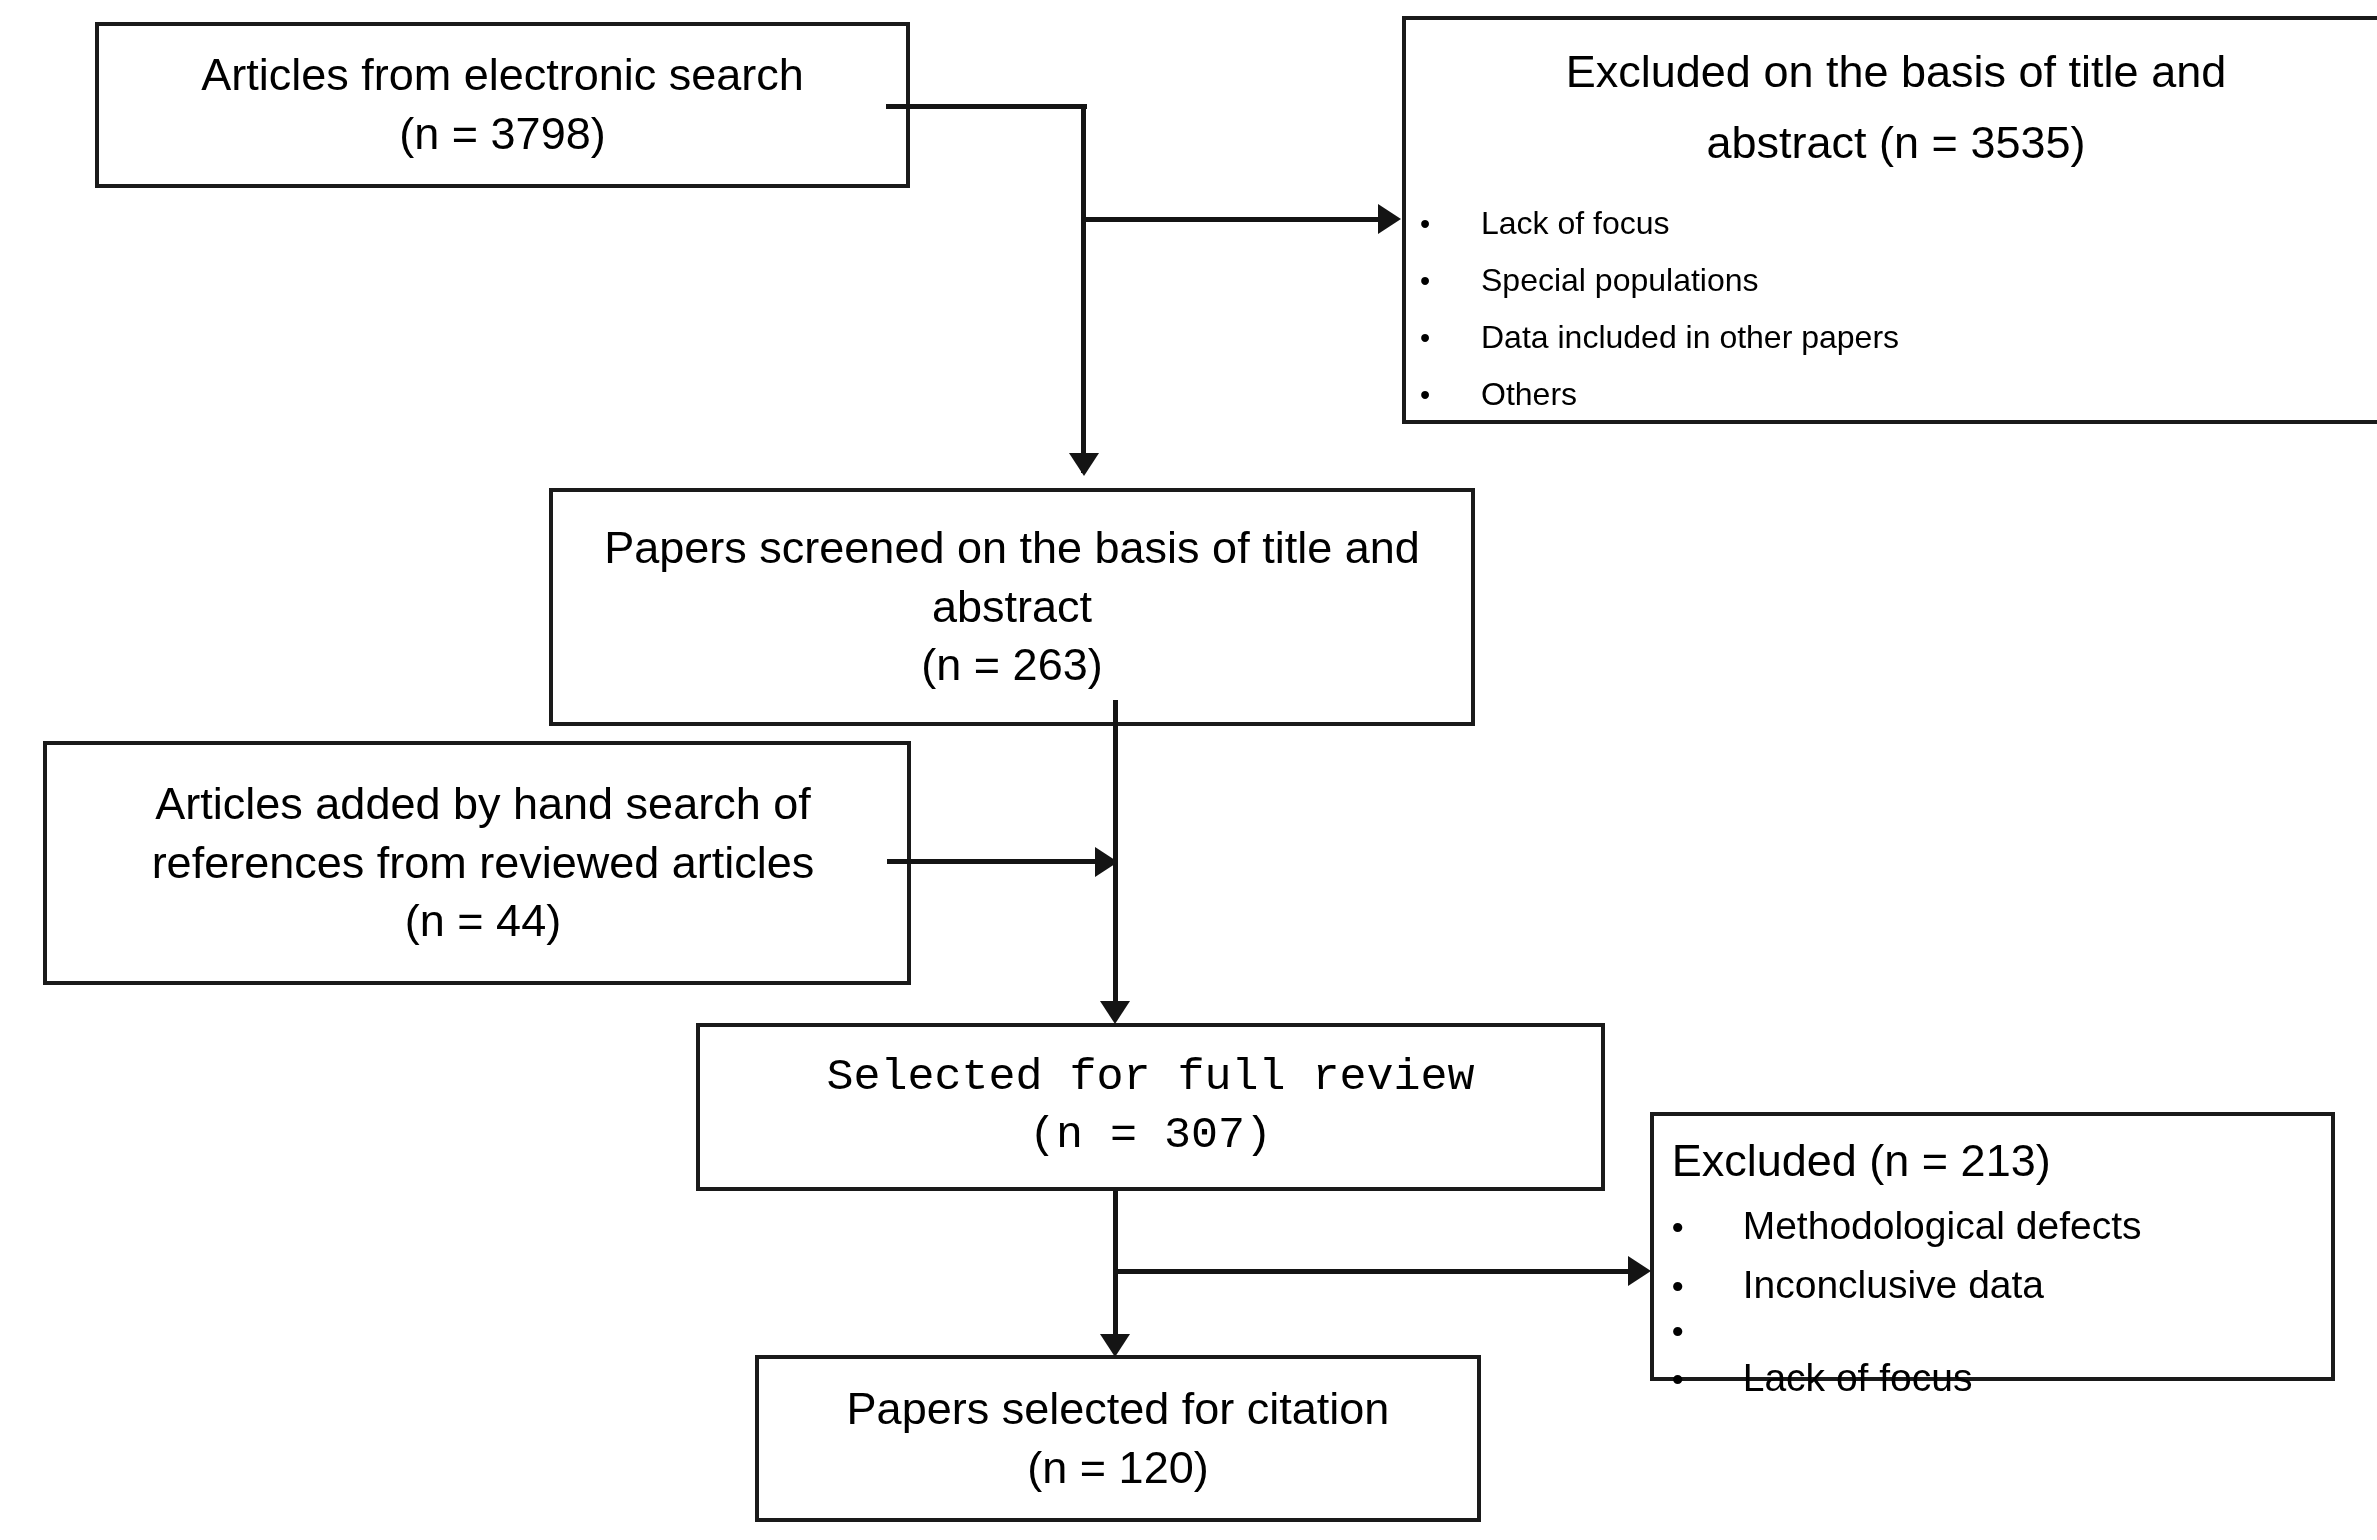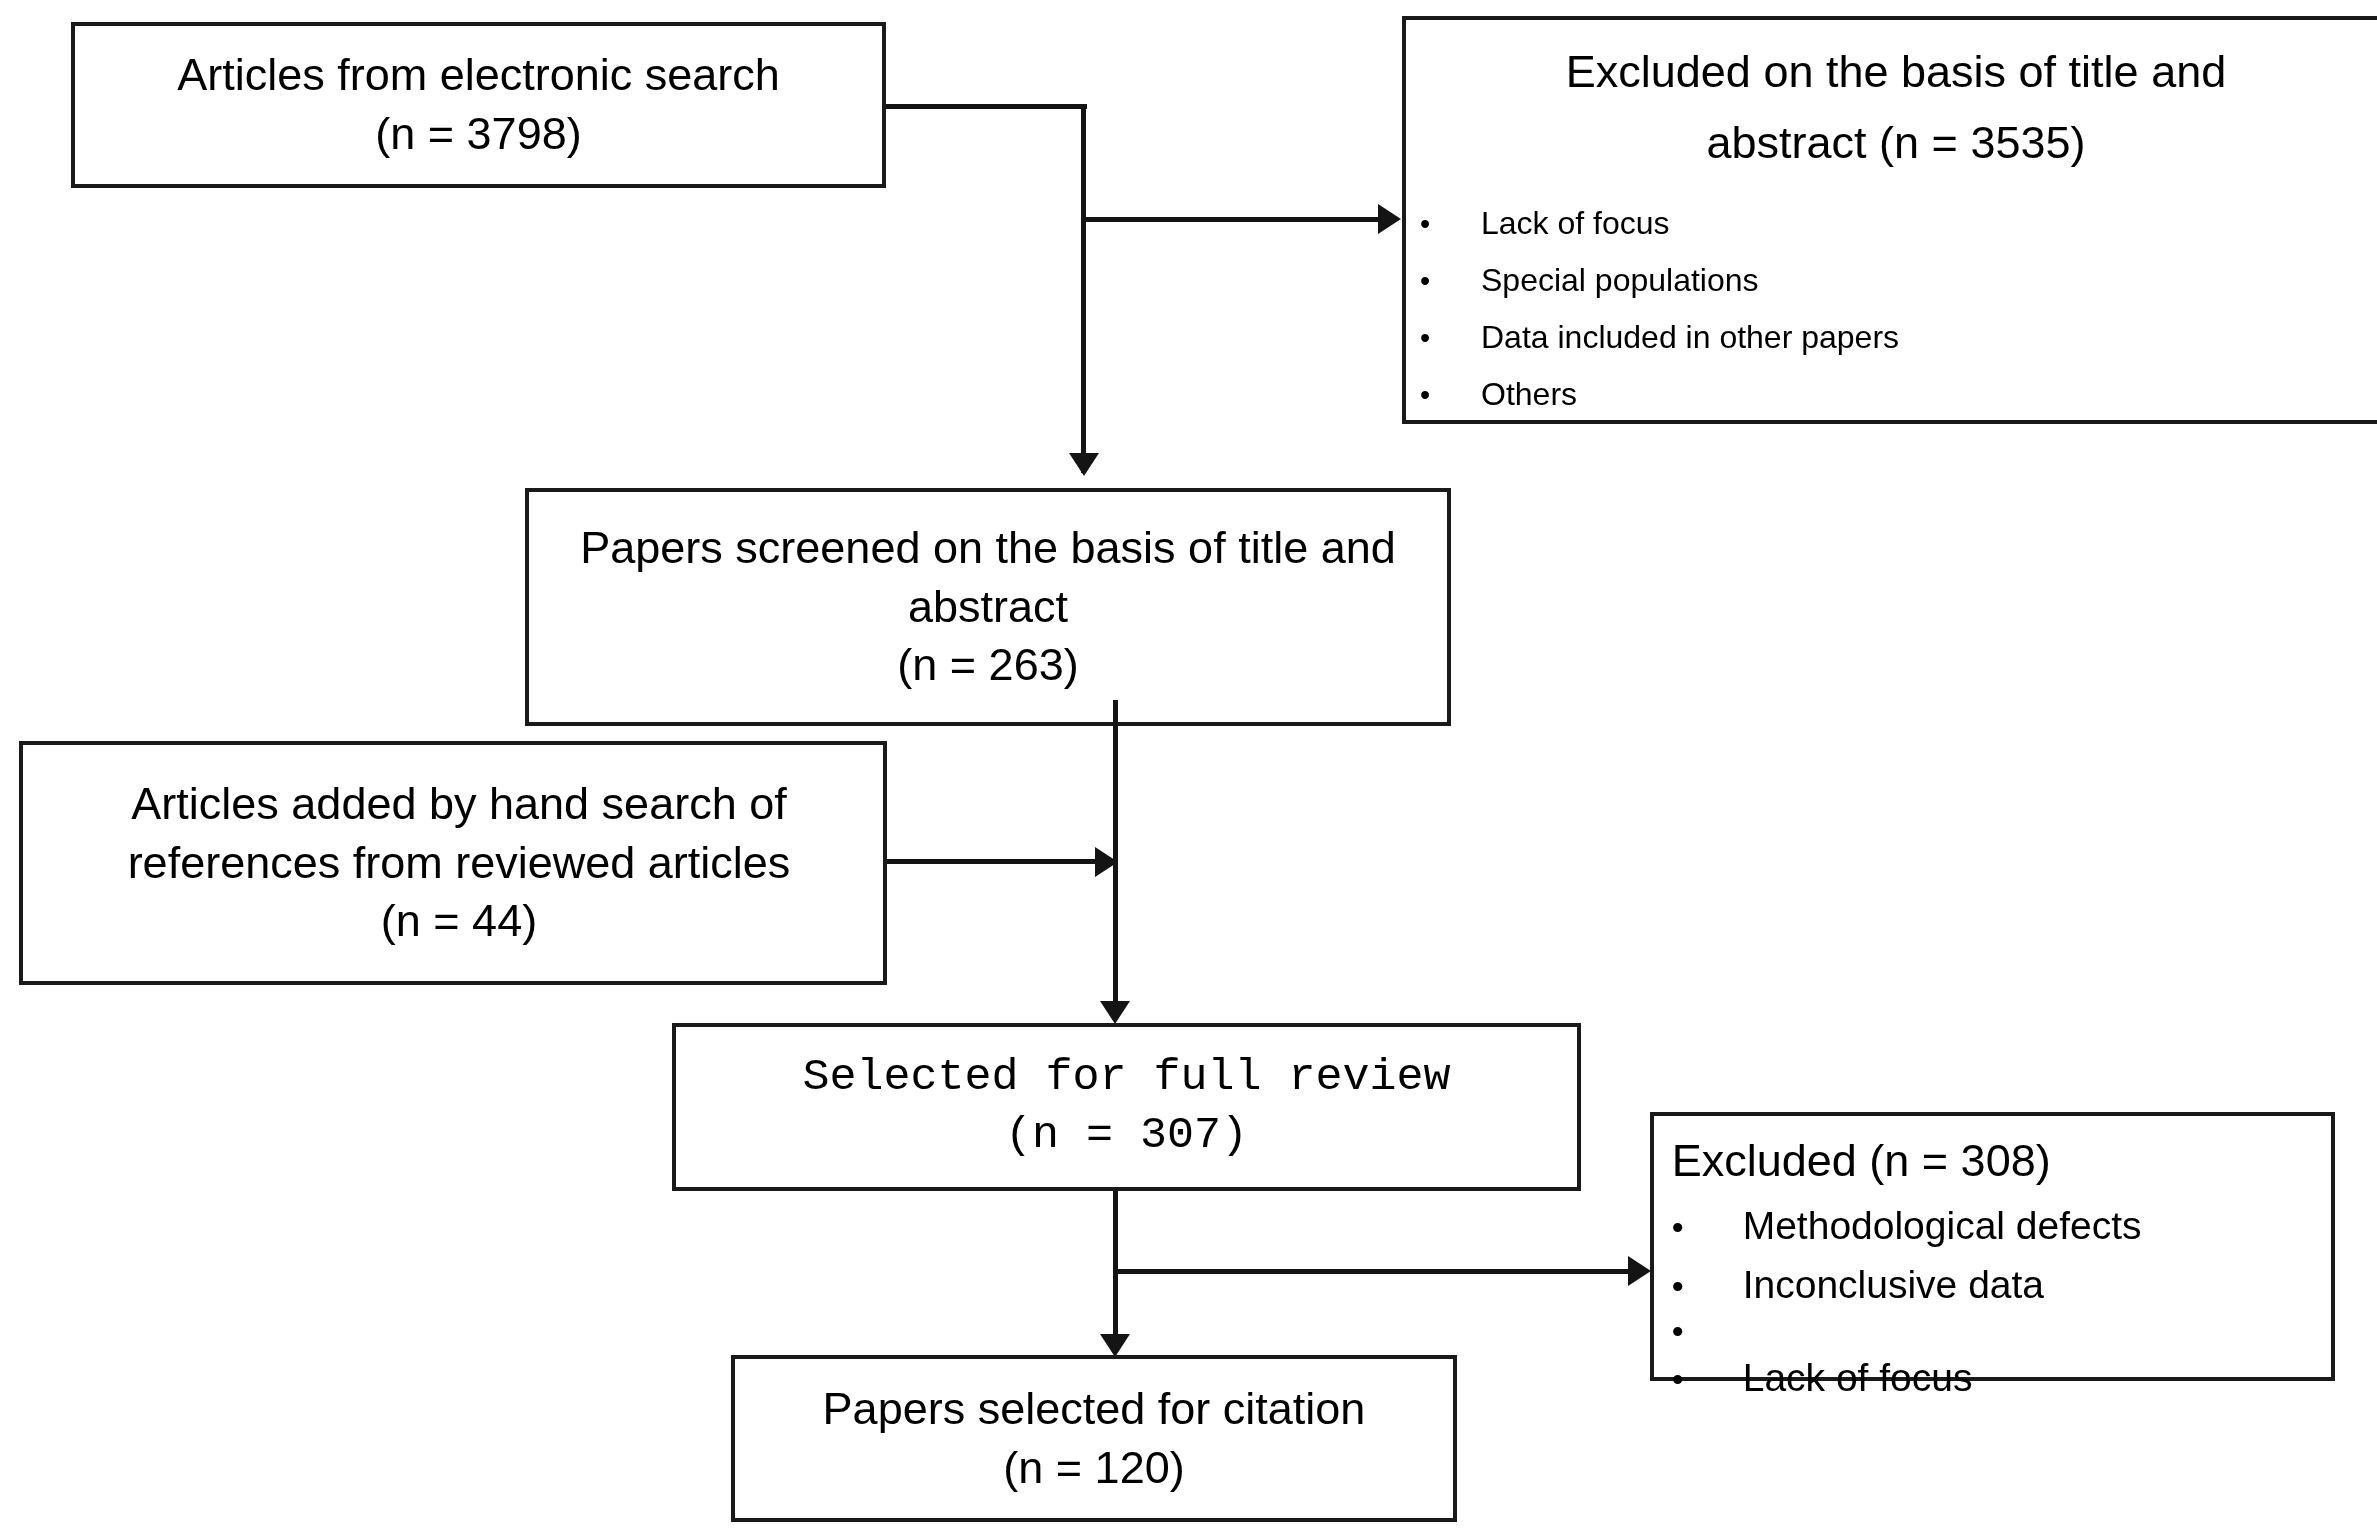--- a/index.html
+++ b/index.html
@@ -24,20 +24,21 @@
     box-sizing: border-box;
     border: 4.4px solid #1a1a1a;
     background: #ffffff;
     display: flex;
     flex-direction: column;
     justify-content: center;
   }
   .node.centered {
     align-items: center;
     text-align: center;
+    margin-left: 24px;
   }
 
   .node-line {
     font-size: 45px;
     line-height: 1.30;
     white-space: nowrap;
     color: #000000;
   }
 
   .node-heading {
@@ -149,21 +150,21 @@
     <div class="node-line">references from reviewed articles</div>
     <div class="node-line">(n = 44)</div>
   </div>
 
   <div class="node centered" style="left:672px; top:1023px; width:909px; height:168px;font-family:Liberation Mono, monospace;">
     <div class="node-line">Selected for full review</div>
     <div class="node-line">(n = 307)</div>
   </div>
 
   <div class="node" style="left:1650px; top:1112px; width:685px; height:269px; justify-content:flex-start; padding:16.4px 11.4px 0 17.7px;">
-    <div class="node-heading left">Excluded (n = 308)</div>
+    <div class="node-heading left">Excluded (n = 213)</div>
     <ul class="bullets big" style="margin-top:5px;">
       <li>
         <span class="bullet-dot">•</span>
         <span class="bullet-text">Methodological defects</span>
       </li>
       <li>
         <span class="bullet-dot">•</span>
         <span class="bullet-text">Inconclusive data</span>
       </li>
       <li>

